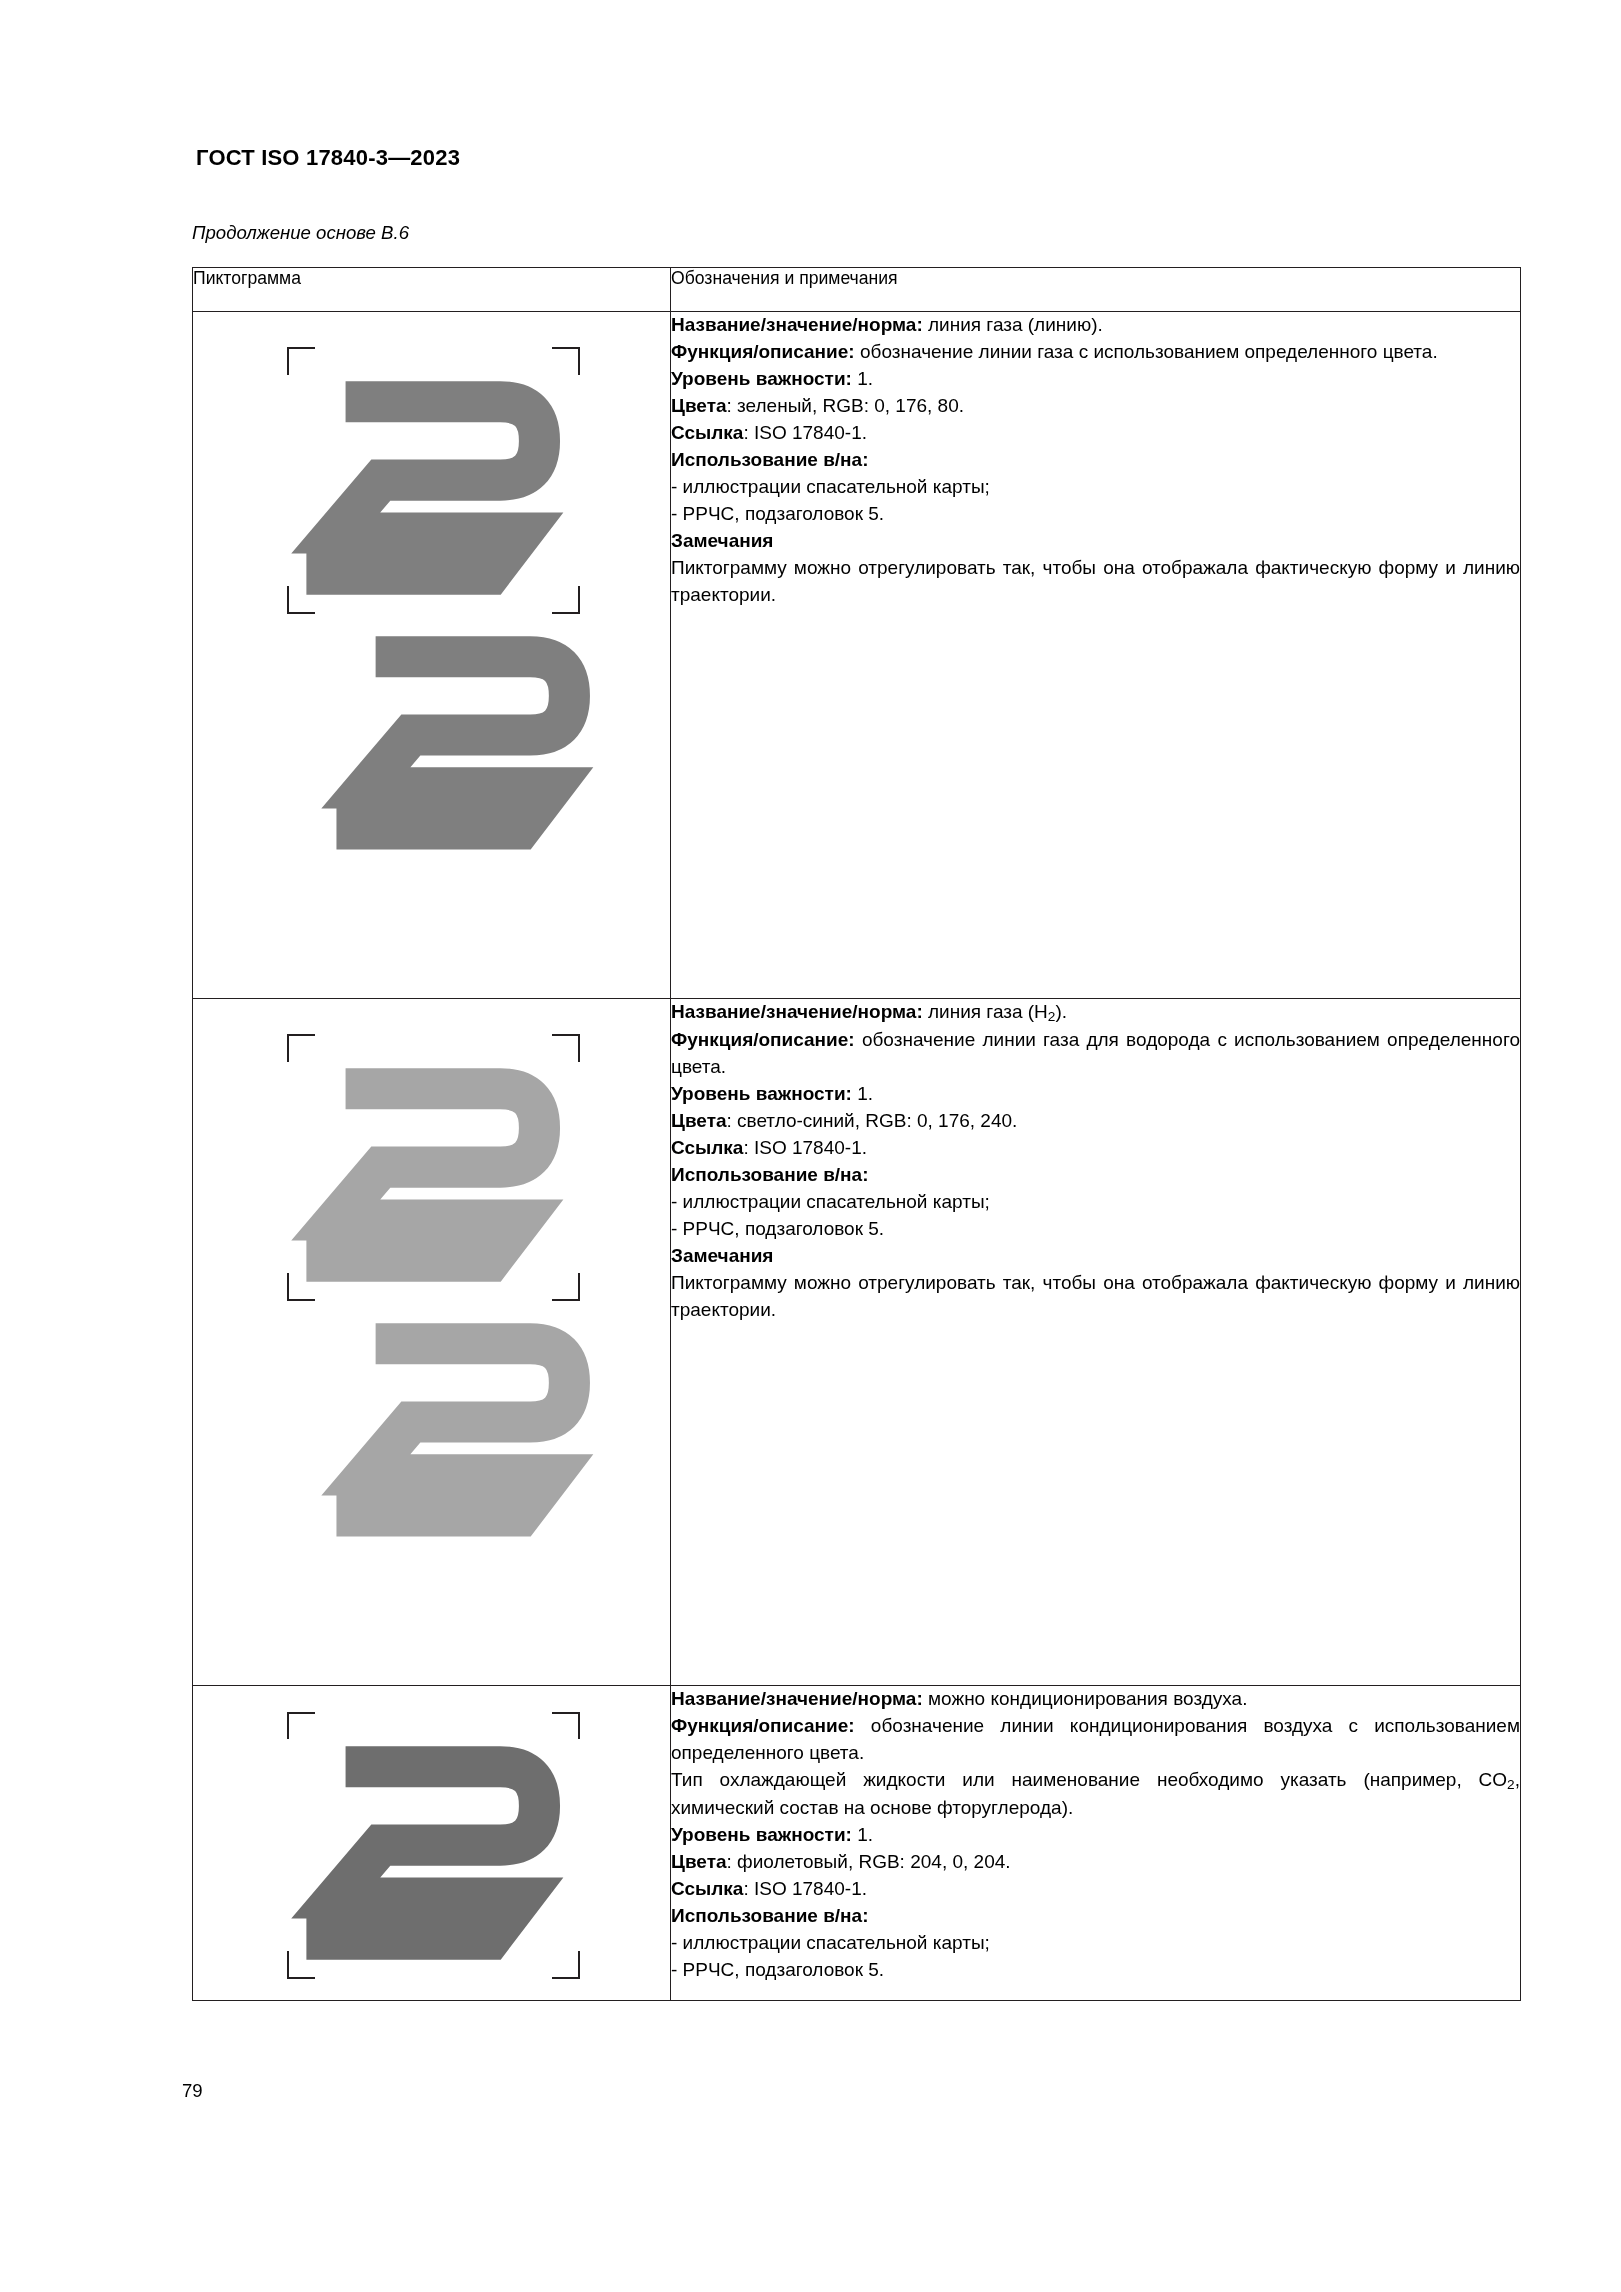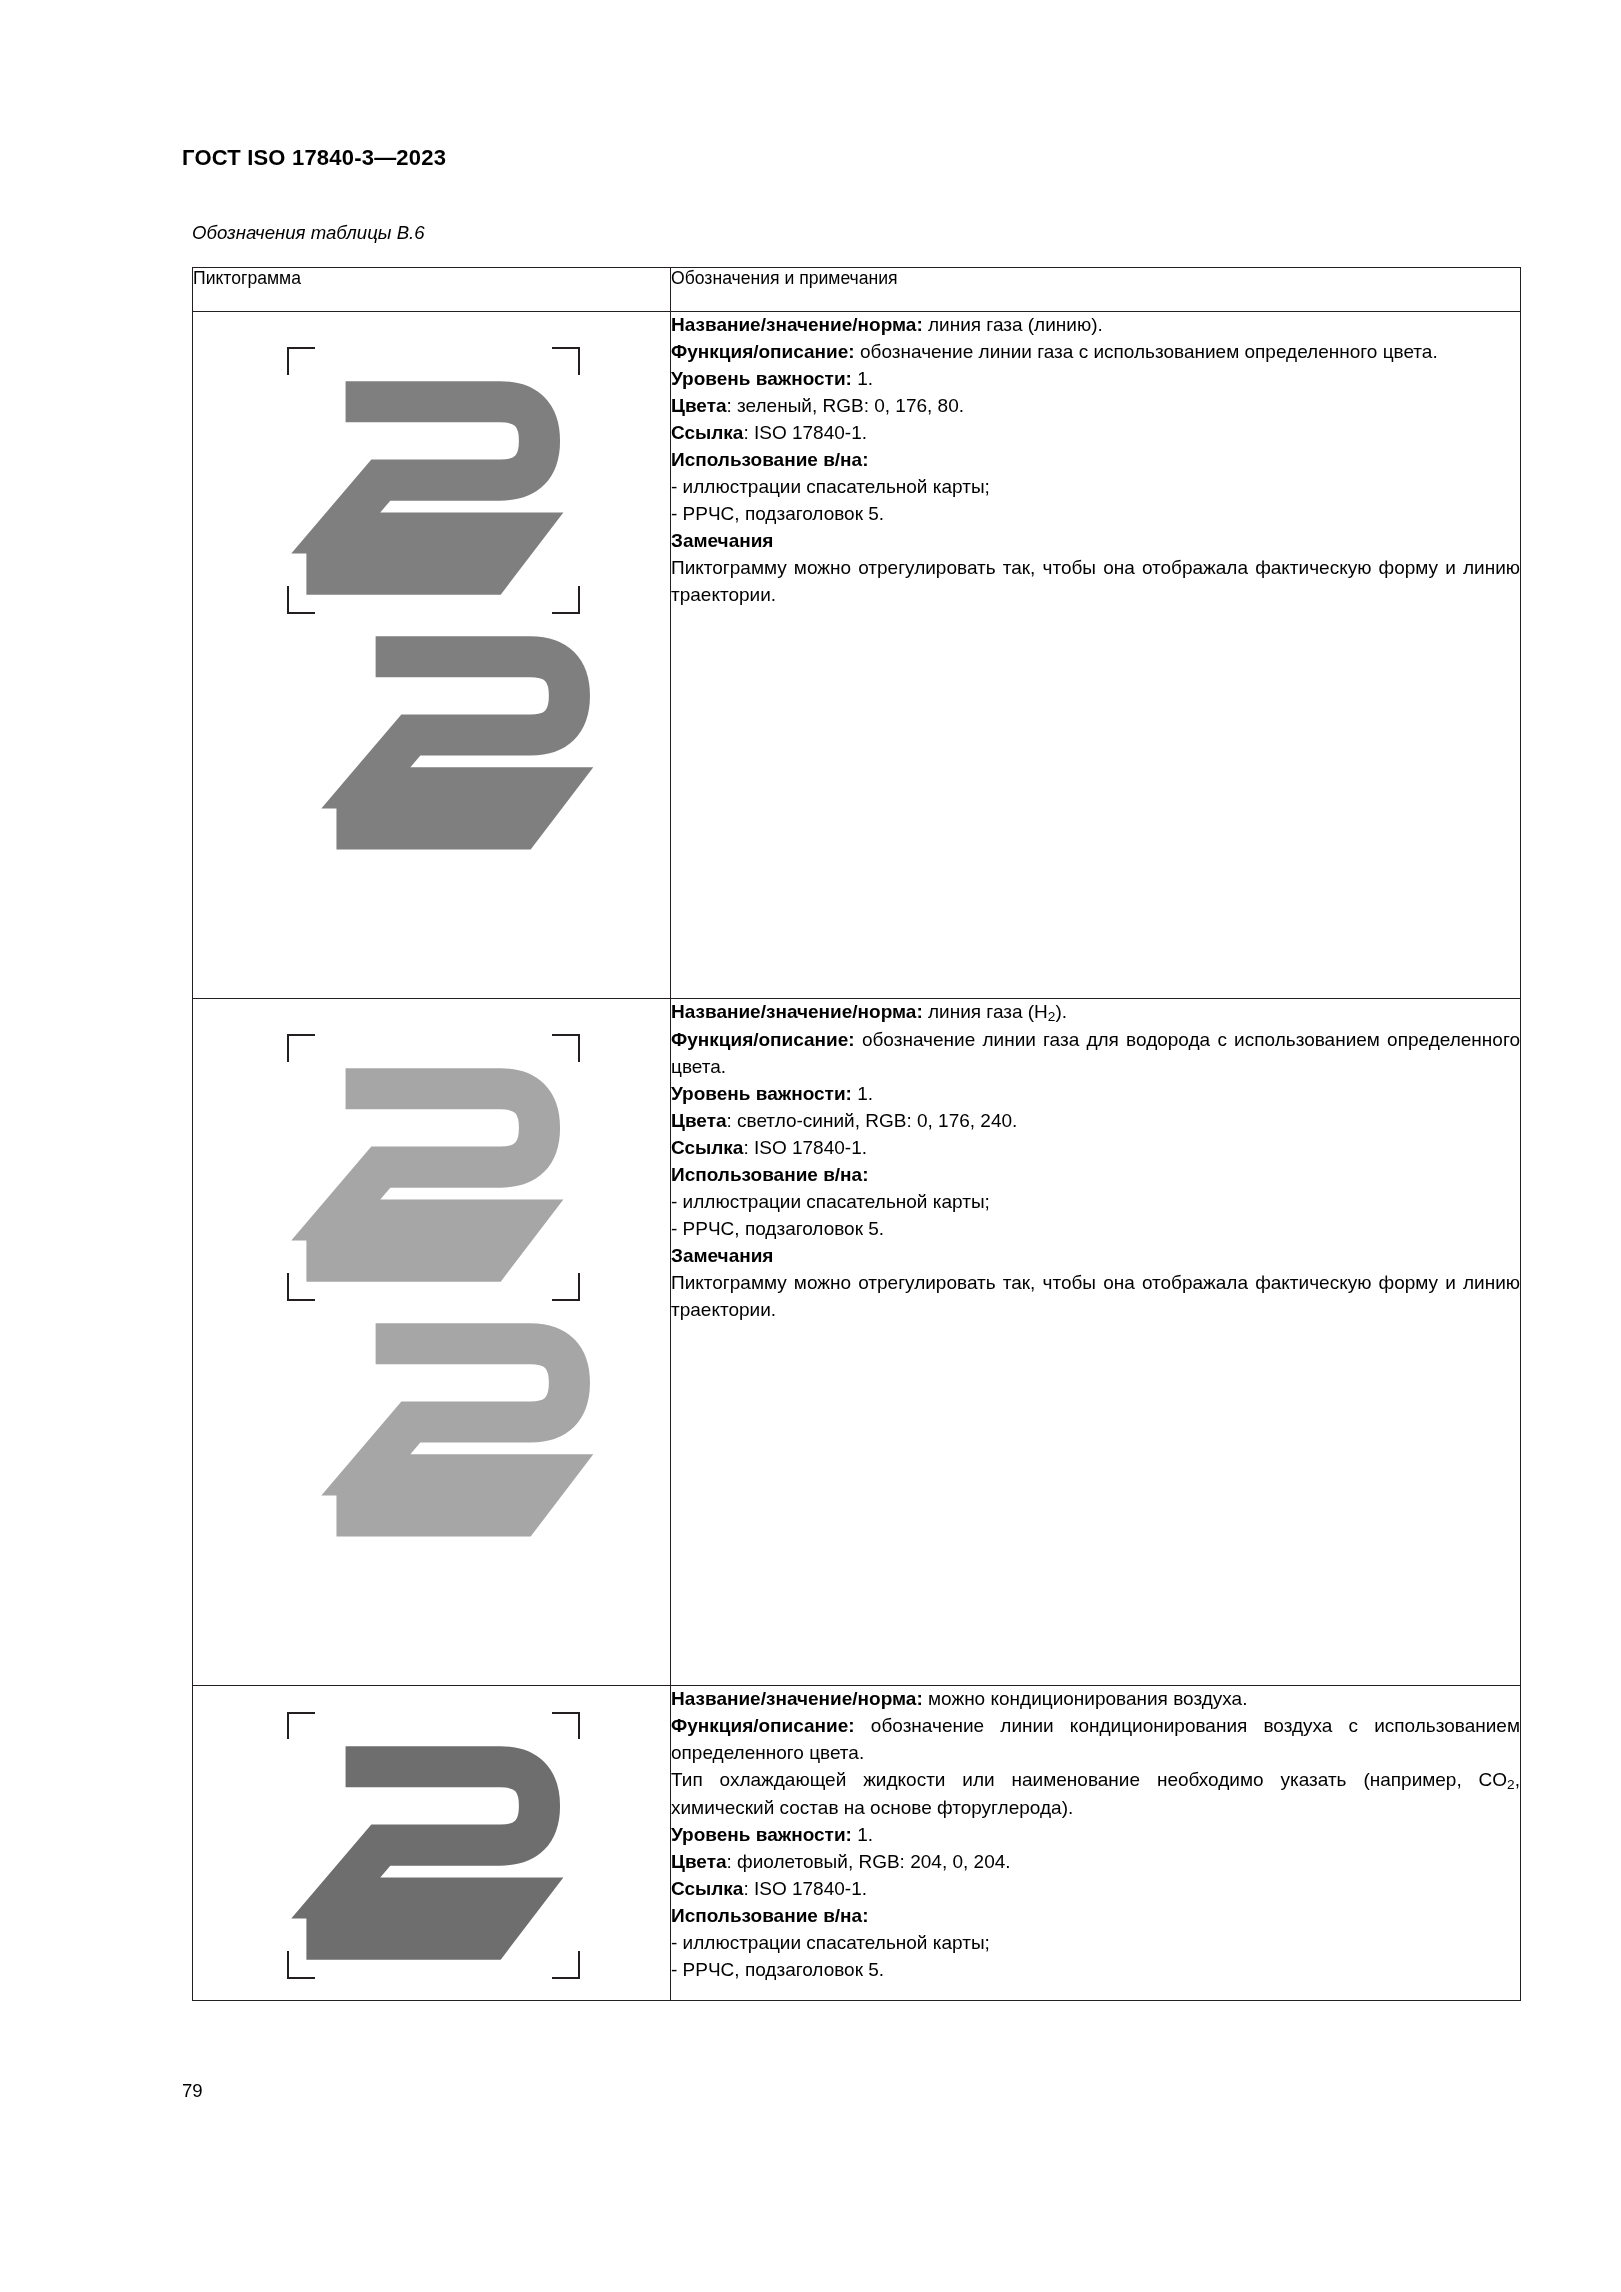--- a/index.html
+++ b/index.html
@@ -16,21 +16,21 @@
     overflow: hidden;
   }
   .page {
     position: absolute;
     left: 0; top: 0;
     width: 1621px;
     height: 2293px;
   }
   .doc-header {
     position: absolute;
-    left: 182px;
+    left: 196px;
     top: 145px;
     font-size: 22px;
     font-weight: bold;
     letter-spacing: 0.2px;
   }
   .table-caption {
     position: absolute;
     left: 192px;
     top: 222px;
     font-size: 18.6px;
@@ -100,21 +100,21 @@
     font-size: 18.6px;
   }
   sub { font-size: 0.72em; vertical-align: -0.25em; }
 </style>
 </head>
 <body>
 
 <div class="page">
 
   <div class="doc-header">ГОСТ ISO 17840-3—2023</div>
-  <div class="table-caption">Обозначения таблицы В.6</div>
+  <div class="table-caption">Продолжение основе В.6</div>
 
   <table class="main">
     <colgroup>
       <col style="width:478px">
       <col style="width:850px">
     </colgroup>
     <thead>
       <tr>
         <th class="col-head">Пиктограмма</th>
         <th class="col-head">Обозначения и примечания</th>

